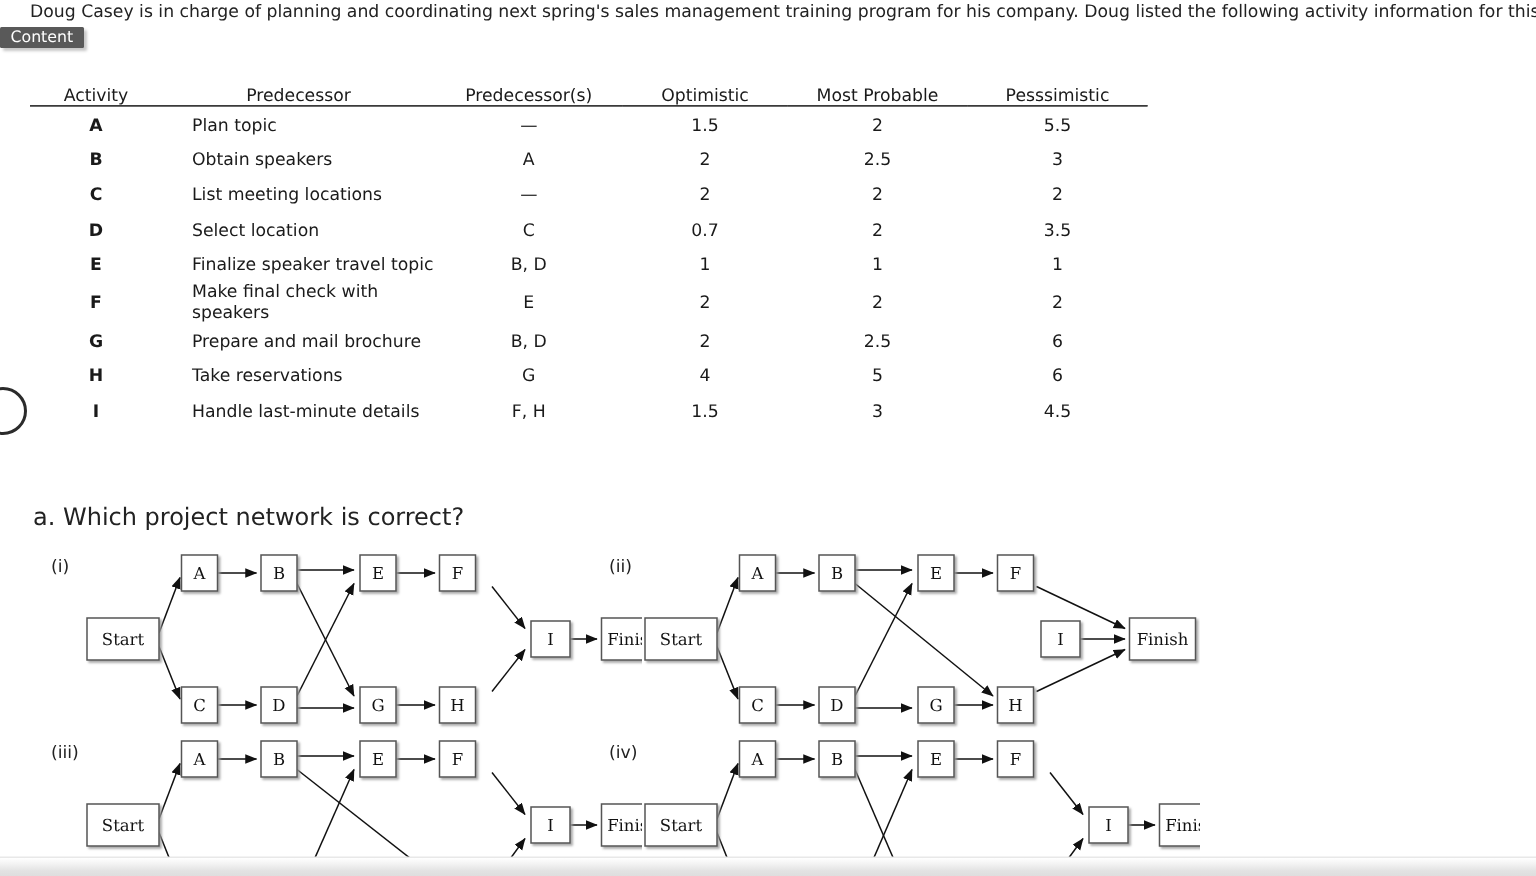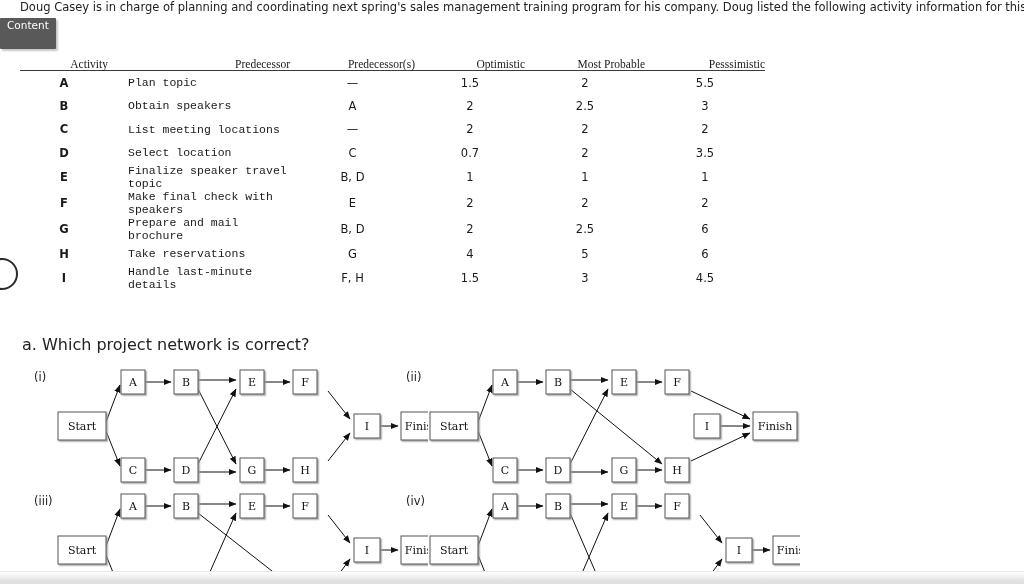--- a/index.html
+++ b/index.html
@@ -31,21 +31,21 @@
   
   .content-badge {
     position: absolute;
     left: 0px;
     top: 18px;
     background: #595959;
     color: #ffffff;
     font-size: 10.5px;
     line-height: 15px;
     padding: 0 7px;
-    height: 31px;
+    height: 14px;
     border-radius: 1px;
     box-shadow: 2px 2px 2px rgba(0,0,0,0.22);
   }
 
   
   .edge-circle {
     position: absolute;
     left: -14px;
     top: 258px;
     width: 28px;
@@ -75,46 +75,44 @@
   }
   .grp-head td {
     height: 21px;
     text-align: center;
     font-weight: bold;
     font-size: 11.5px;
     vertical-align: bottom;
   }
   .col-head td {
     height: 24px;
-    text-align: right;
+    text-align: center;
     font-weight: bold;
     font-size: 11.5px;
     vertical-align: bottom;
     padding-bottom: 4px;
-    font-family: Liberation Serif, serif;
   }
   .head-rule td {
     border-bottom: 1.6px solid #3a3a3a;
     height: 0;
     font-size: 0;
     line-height: 0;
   }
   tbody tr.data-row td {
     height: 23.3px;
     text-align: center;
     vertical-align: middle;
     font-size: 11.5px;
   }
   tbody tr.data-row td.act {
     font-weight: bold;
   }
   tbody tr.data-row td.desc {
     text-align: left;
     padding-left: 20px;
-    font-family: Liberation Mono, monospace;
   }
   .c-act   { width: 88px; }
   .c-desc  { width: 182px; }
   .c-pred  { width: 125px; }
   .c-opt   { width: 110px; }
   .c-mp    { width: 120px; }
   .c-pess  { width: 120px; }
 
   
   .question {

